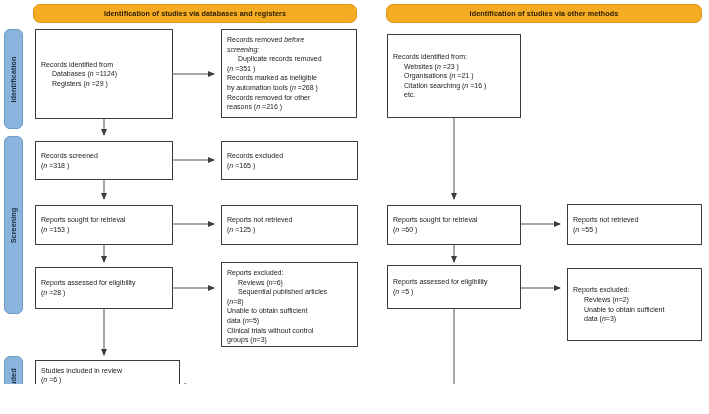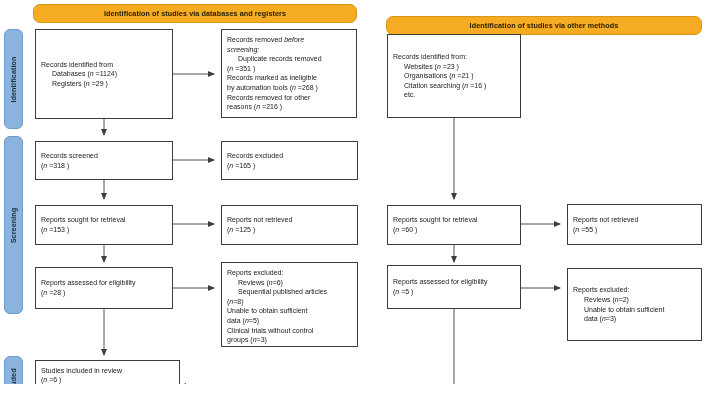--- a/index.html
+++ b/index.html
@@ -120,21 +120,21 @@
 
       <path d="M521,288 L560,288" marker-end="url(#ar)"></path>
 
       <path d="M454,309 L454,386 L180,386" marker-end="url(#ar)"></path>
     </g>
   </svg>
 
   <div class="banner" style="left:33px; top:4px; width:324px; height:19px;">
     <span>Identification of studies via databases and registers</span>
   </div>
-  <div class="banner" style="left:386px; top:16px; width:316px; height:19px;">
+  <div class="banner" style="left:386px; top:4px; width:316px; height:19px;">
     <span>Identification of studies via other methods</span>
   </div>
 
   <div class="stage" style="left:4px; top:29px; width:19px; height:100px;">
     <span>Identification</span>
   </div>
   <div class="stage" style="left:4px; top:136px; width:19px; height:178px;">
     <span>Screening</span>
   </div>
   <div class="stage" style="left:4px; top:356px; width:19px; height:54px;">

